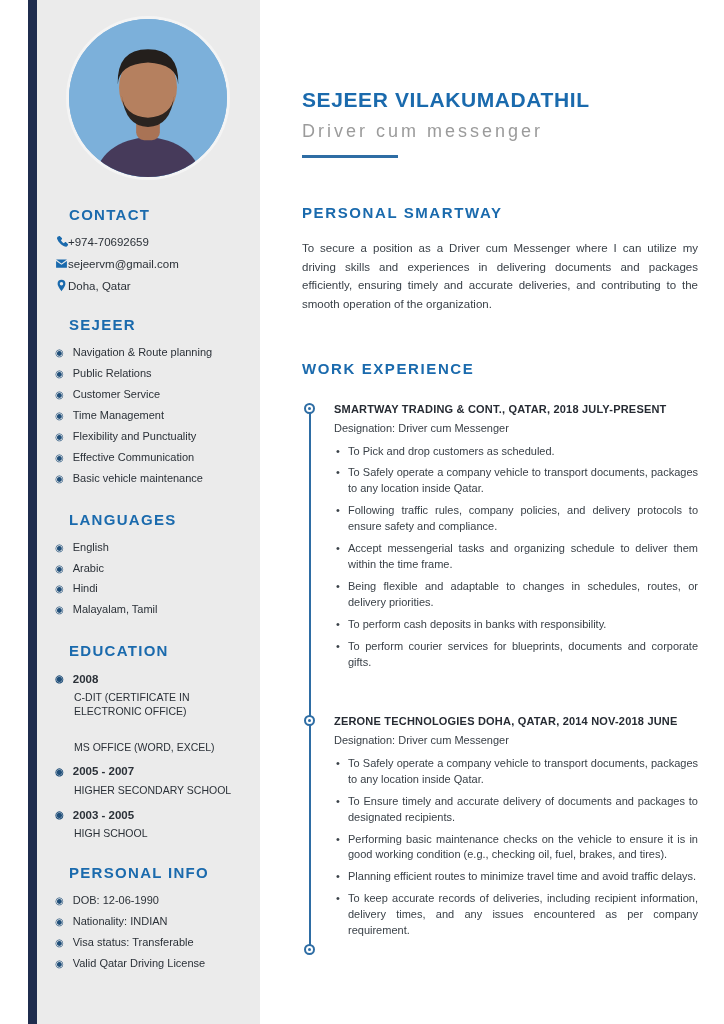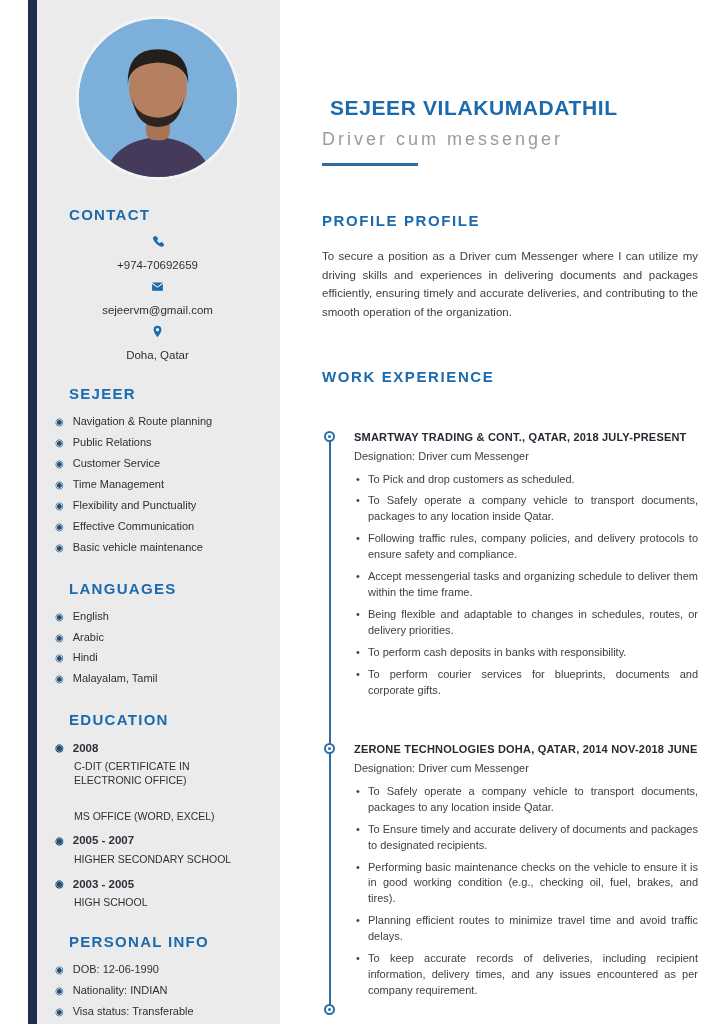--- a/index.html
+++ b/index.html
@@ -5,54 +5,54 @@
   * { box-sizing: border-box; }
   html, body { margin: 0; padding: 0; background: #ffffff; }
   body { font-family: "Liberation Sans", sans-serif; color: #2b3138; }
 
   .page { width: 724px; height: 1024px; display: flex; overflow: hidden; background: #fff; margin: 0 auto; }
 
   .left-margin { width: 28px; background: #fff; flex: 0 0 auto; }
   .accent-rail { width: 9px; background: #1f2d4e; flex: 0 0 auto; }
 
   
-  .sidebar { width: 243px; flex: 0 0 auto; background: #ebebeb; padding: 14px 20px 20px 18px; }
+  .sidebar { width: 223px; flex: 0 0 auto; background: #ebebeb; padding: 14px 20px 20px 18px; }
 
   .photo-wrap { width: 164px; height: 164px; border-radius: 50%; overflow: hidden;
                 margin: 2px auto 26px; background: #7cb0da; border: 3px solid #f4f4f4; }
   .photo-wrap svg { display: block; width: 100%; height: 100%; }
 
   .side-h { color: #1a6aad; font-size: 15px; font-weight: bold; letter-spacing: 1.3px;
             margin: 24px 0 12px; padding-left: 14px; }
   .side-h.first { margin-top: 14px; }
 
-  .c-item { display: flex; align-items: center; gap: 11px; margin: 9px 0; font-size: 11.5px; flex-direction: column; }
+  .c-item { display: flex; align-items: center; margin: 9px 0; font-size: 11.5px; }
   .c-icon { width: 13px; height: 13px; display: inline-flex; flex: 0 0 auto; }
   .c-icon svg { width: 13px; height: 13px; fill: #1a6aad; }
 
   .li-item { display: flex; align-items: flex-start; gap: 9px; margin: 5px 0; font-size: 11px; line-height: 1.45; }
   .dot { color: #1f4e79; font-size: 10px; line-height: 1.5; flex: 0 0 auto; }
 
   .edu { margin-bottom: 10px; }
   .e-head { display: flex; align-items: center; gap: 9px; font-size: 11.5px; font-weight: bold; }
   .e-line { font-size: 10.5px; margin: 4px 0 0 19px; line-height: 1.35; }
   .e-line + .e-line { margin-top: 21px; }
 
   
   .main { flex: 1 1 auto; background: #fff; padding: 88px 26px 0 42px; }
 
-  .name { margin: 8px; font-size: 21px; font-weight: bold; color: #1a6aad; letter-spacing: 0.6px; }
+  .name { margin: 0; font-size: 21px; font-weight: bold; color: #1a6aad; letter-spacing: 0.6px; }
   .subtitle { margin-top: 9px; font-size: 18px; color: #9b9b9b; letter-spacing: 3px; }
   .underline { width: 96px; height: 3px; background: #2e6da4; margin-top: 13px; }
 
   .main-h { font-size: 15px; font-weight: bold; color: #1a6aad; letter-spacing: 1.6px; margin: 46px 0 18px; }
 
   .profile-text { margin: 0; font-size: 11.5px; line-height: 1.62; color: #3a4148; text-align: justify; }
 
-  .timeline { position: relative; padding-left: 30px; margin-top: 46px; margin-left: 2px; }
+  .timeline { position: relative; padding-left: 30px; margin-top: 26px; margin-left: 2px; }
   .tline { position: absolute; left: 5px; top: 10px; bottom: 4px; width: 2px; background: #2e6da4; }
 
   .marker { position: absolute; width: 11px; height: 11px; border: 2px solid #2e6da4;
             border-radius: 50%; background: #fff; }
   .marker::after { content: ""; position: absolute; left: 2px; top: 2px; width: 3px; height: 3px;
                    background: #2e6da4; border-radius: 50%; }
   .job .marker { left: -30px; top: 0; }
   .marker-end { left: 0; bottom: 0; }
 
   .job { position: relative; padding-bottom: 38px; }
@@ -223,21 +223,21 @@
 
   <main class="main">
 
     <header>
       <h1 class="name">SEJEER VILAKUMADATHIL</h1>
       <div class="subtitle">Driver cum messenger</div>
       <div class="underline"></div>
     </header>
 
     <section>
-      <h2 class="main-h">PROFILE PROFILE</h2>
+      <h2 class="main-h">PERSONAL SMARTWAY</h2>
       <p class="profile-text">To secure a position as a Driver cum Messenger where I can utilize my driving skills and experiences in delivering documents and packages efficiently, ensuring timely and accurate deliveries, and contributing to the smooth operation of the organization.</p>
     </section>
 
     <section>
       <h2 class="main-h">WORK EXPERIENCE</h2>
 
       <div class="timeline">
         <span class="tline"></span>
 
         <article class="job">

